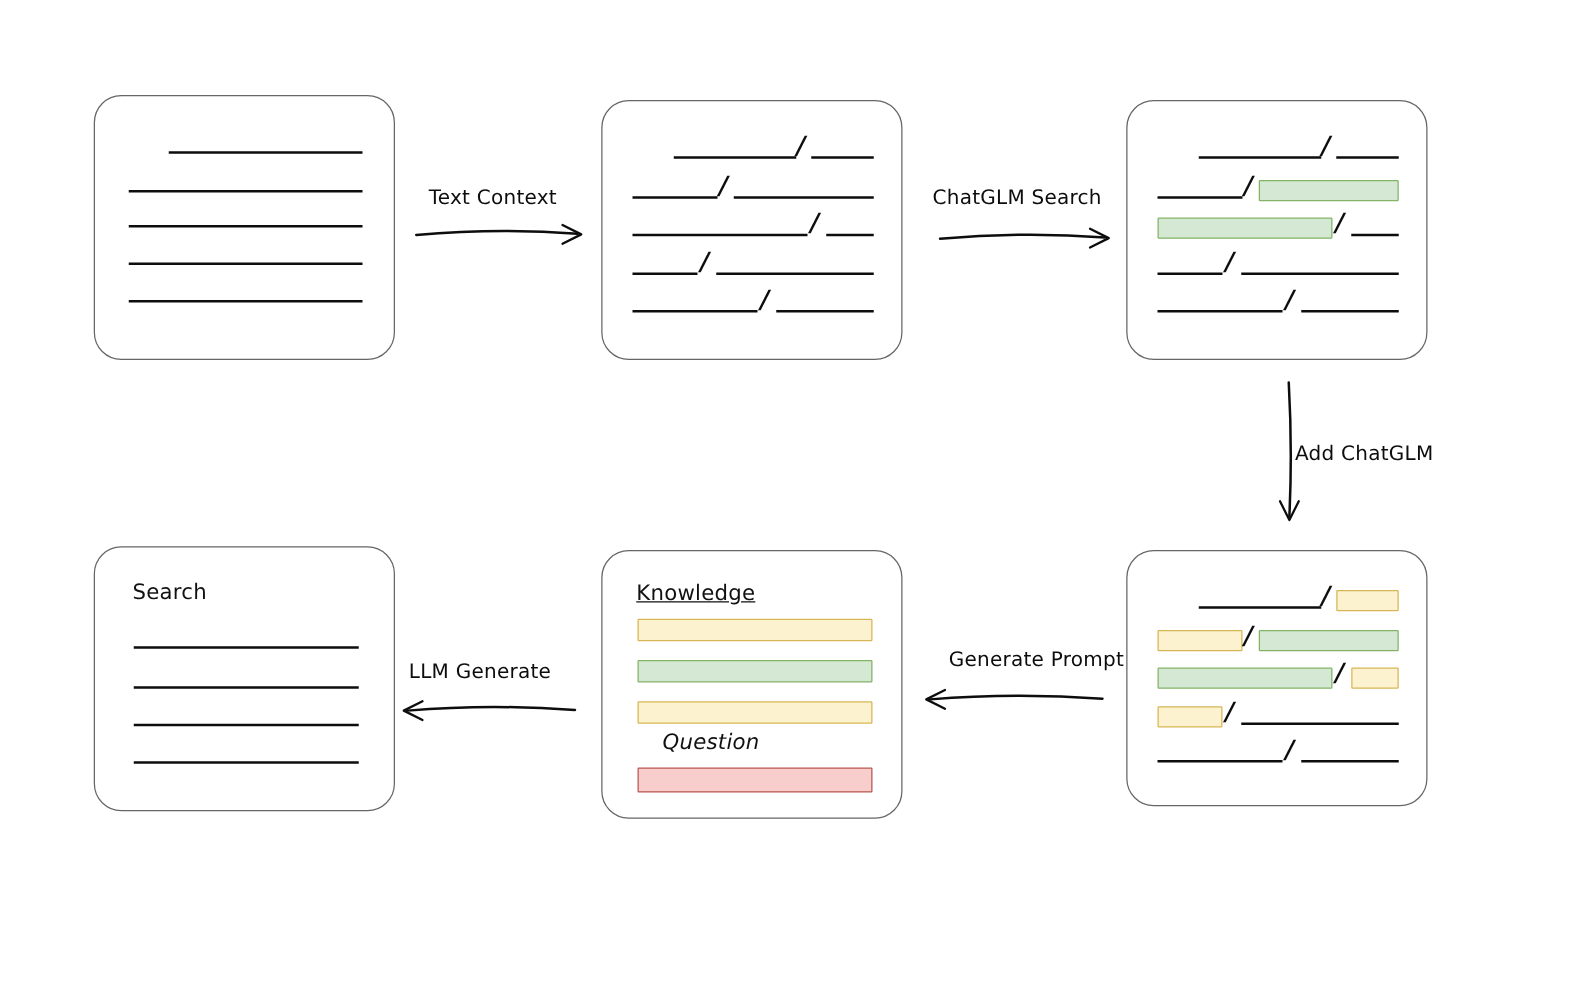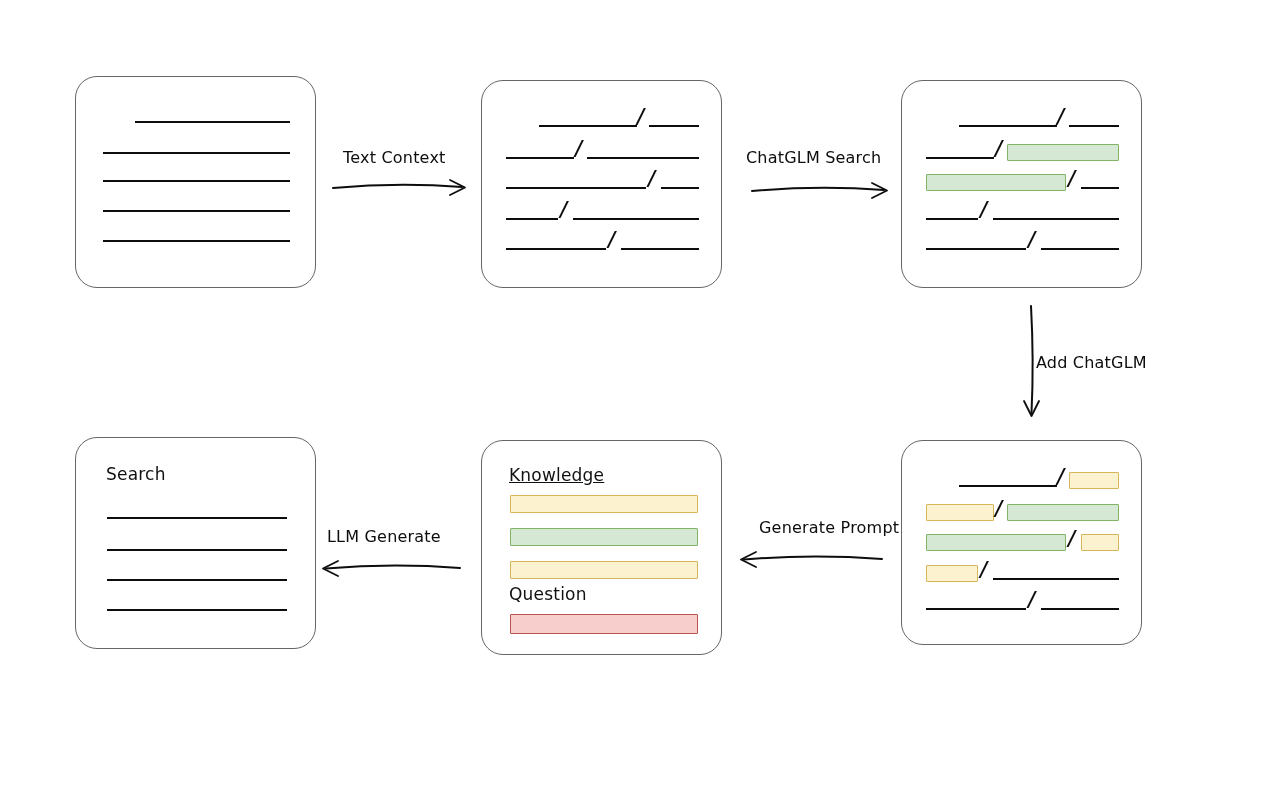--- a/index.html
+++ b/index.html
@@ -90,21 +90,21 @@
 
   <div class="node" id="node-0" style="left: 75px; top: 76px; width: 241px; height: 212px;"></div>
   <div class="node" id="node-1" style="left: 481px; top: 80px; width: 241px; height: 208px;"></div>
   <div class="node" id="node-2" style="left: 901px; top: 80px; width: 241px; height: 208px;"></div>
   <div class="node" id="node-3" style="left: 901px; top: 440px; width: 241px; height: 205px;"></div>
   <div class="node" id="node-4" style="left: 481px; top: 440px; width: 241px; height: 215px;"></div>
   <div class="node" id="node-5" style="left: 75px; top: 437px; width: 241px; height: 212px;"></div>
 
   <div class="node-title" id="title-answer" style="left: 106px; top: 464px;">Search</div>
   <div class="node-title" id="title-knowledge" style="left: 509px; top: 465px; text-decoration: underline;">Knowledge</div>
-  <div class="node-title" id="title-question" style="left: 509px; top: 584px;">Question</div>
+  <div class="node-title" id="title-question" style="left: 530px; top: 584px; font-style: italic;">Question</div>
 
 
 <div class="rule" style="left: 135px; top: 121px; width: 155px;"></div>
     <div class="rule" style="left: 103px; top: 152px; width: 187px;"></div>
     <div class="rule" style="left: 103px; top: 180px; width: 187px;"></div>
     <div class="rule" style="left: 103px; top: 210px; width: 187px;"></div>
     <div class="rule" style="left: 103px; top: 240px; width: 187px;"></div>
     <div class="rule" style="left: 539px; top: 125px; width: 98px;"></div>
     <div class="rule" style="left: 649px; top: 125px; width: 50px;"></div>
     <div class="slash" style="left: 637px; top: 106px;">/</div>

